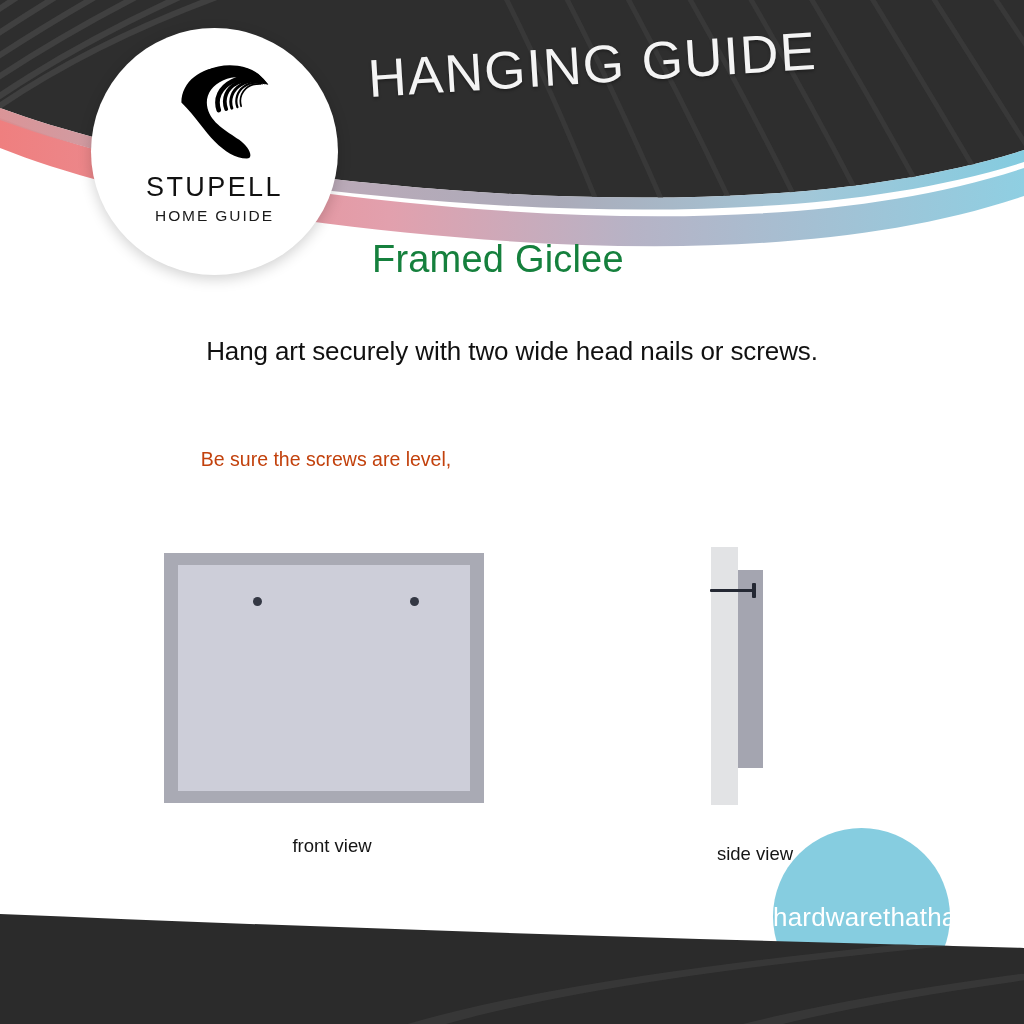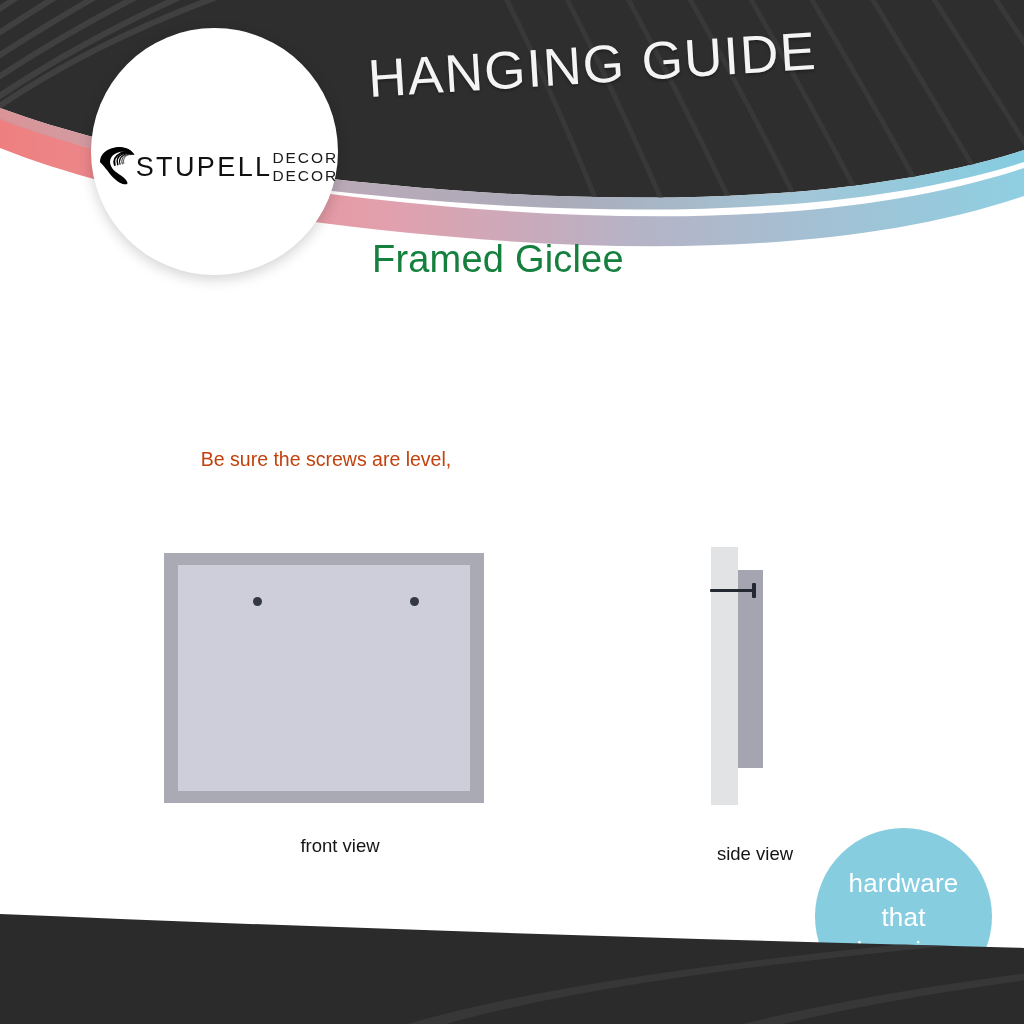--- a/index.html
+++ b/index.html
@@ -40,21 +40,21 @@
   #logo-badge {
     position: absolute;
     left: 91px;
     top: 28px;
     width: 247px;
     height: 247px;
     border-radius: 50%;
     background: #ffffff;
     box-shadow: 0 4px 14px rgba(0,0,0,0.18);
     display: flex;
-    flex-direction: row;
+    flex-direction: column;
     align-items: center;
     justify-content: flex-start;
     padding-top: 26px;
     box-sizing: border-box;
   }
   #logo-mark {
     width: 112px;
     height: 112px;
     display: block;
   }
@@ -207,36 +207,35 @@
   }
 
   
   .view-label {
     position: absolute;
     font-size: 18.5px;
     color: #141414;
     font-weight: 500;
     text-align: center;
   }
-  #front-view-label { left: 180px; top: 835px; width: 320px; }
+  #front-view-label { left: 172px; top: 835px; width: 320px; }
   #side-view-label  { left: 660px; top: 843px; width: 190px; text-align: center; }
 
   
   #hardware-badge {
     position: absolute;
-    left: 815px;
+    left: 773px;
     top: 828px;
     width: 177px;
     height: 177px;
     border-radius: 50%;
     background: #86cde0;
     display: flex;
-    flex-direction: column;
+    flex-direction: row;
     align-items: center;
-    justify-content: center;
     line-height: 34px;
   }
   #hardware-badge span {
     display: block;
     color: #ffffff;
     font-size: 26px;
     font-weight: 400;
     letter-spacing: 0.2px;
     text-align: center;
   }
@@ -308,27 +307,28 @@
                  C102,26 92,27 84,31 C72,37 68,48 72,59" fill="none" stroke="#000000" stroke-width="4" stroke-linecap="round"></path>
         <path d="M46,29 C57,17 73,12 90,17 C99,20 106,25 110,30
                  C102,28 94,29 88,33 C78,39 75,49 78,58" fill="none" stroke="#000000" stroke-width="3.2" stroke-linecap="round"></path>
         <path d="M54,25 C65,16 79,13 93,19 C100,22 106,27 109,31
                  C102,30 96,31 91,35 C84,40 81,49 84,57" fill="none" stroke="#000000" stroke-width="2.4" stroke-linecap="round"></path>
         <path d="M62,23 C72,17 83,16 94,21 C100,24 105,28 108,32
                  C102,32 97,33 93,37 C88,42 86,49 88,56" fill="none" stroke="#000000" stroke-width="1.8" stroke-linecap="round"></path>
       </g>
     </svg>
     <div id="logo-name">STUPELL</div>
-    <div id="logo-tagline">DECOR DECOR</div>
+    <div id="logo-tagline">HOME GUIDE</div>
   </div>
 
   <div id="header-title">HANGING GUIDE</div>
 
   <div id="product-type">Framed Giclee</div>
 
+  <div id="main-instruction">Hang art securely with two wide head nails or screws.</div>
 
   <div id="left-caption" class="col-caption">
     <div>Be sure the screws are level,</div>
   </div>
 
 
   <div id="front-view">
     <div id="front-view-inner">
       <div id="screw-dot-left" class="screw-dot"></div>
       <div id="screw-dot-right" class="screw-dot"></div>

